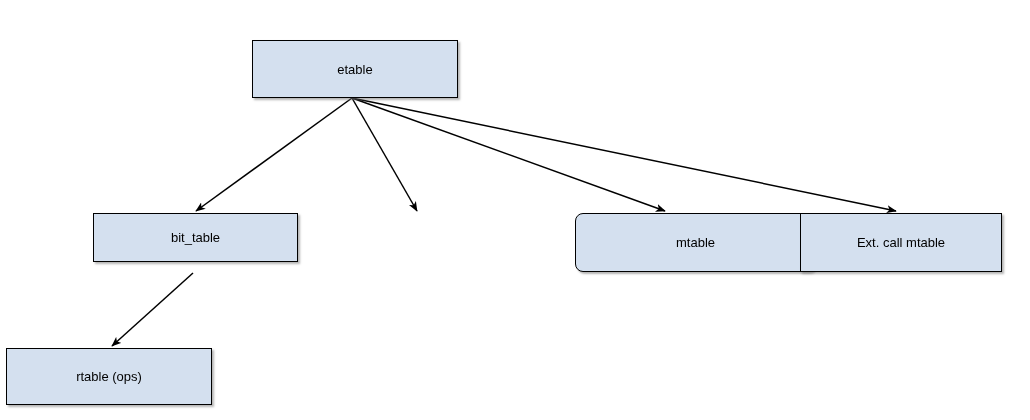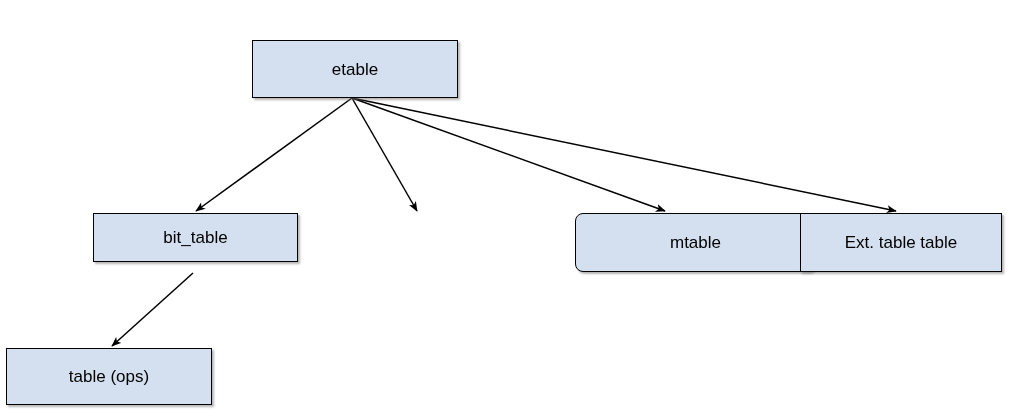--- a/index.html
+++ b/index.html
@@ -32,21 +32,21 @@
     background: #d4e0ef;
     border: 1px solid #000000;
     box-shadow: 2px 2px 2px rgba(120,120,120,0.55);
     display: flex;
     align-items: center;
     justify-content: center;
     z-index: 2;
   }
   .node-label {
     font-family: "Liberation Sans", sans-serif;
-    font-size: 17px;
+    font-size: 13px;
     color: #000000;
     line-height: 1;
     white-space: nowrap;
     text-align: center;
   }
 </style>
 </head>
 <body>
 
 <div id="diagram-canvas">
@@ -73,20 +73,20 @@
   <div class="node" style="left:93px; top:213px; width:205px; height:49px;">
     <span class="node-label">bit_table</span>
   </div>
 
 
   <div class="node" style="left:575px; top:213px; width:241px; height:59px;border-radius:8px;">
     <span class="node-label">mtable</span>
   </div>
 
   <div class="node" style="left:800px; top:213px; width:202px; height:59px;">
-    <span class="node-label">Ext. table table</span>
+    <span class="node-label">Ext. call mtable</span>
   </div>
 
   <div class="node" style="left:6px; top:348px; width:206px; height:57px;">
-    <span class="node-label">table (ops)</span>
+    <span class="node-label">rtable (ops)</span>
   </div>
 
 </div>
 
 </body></html>

